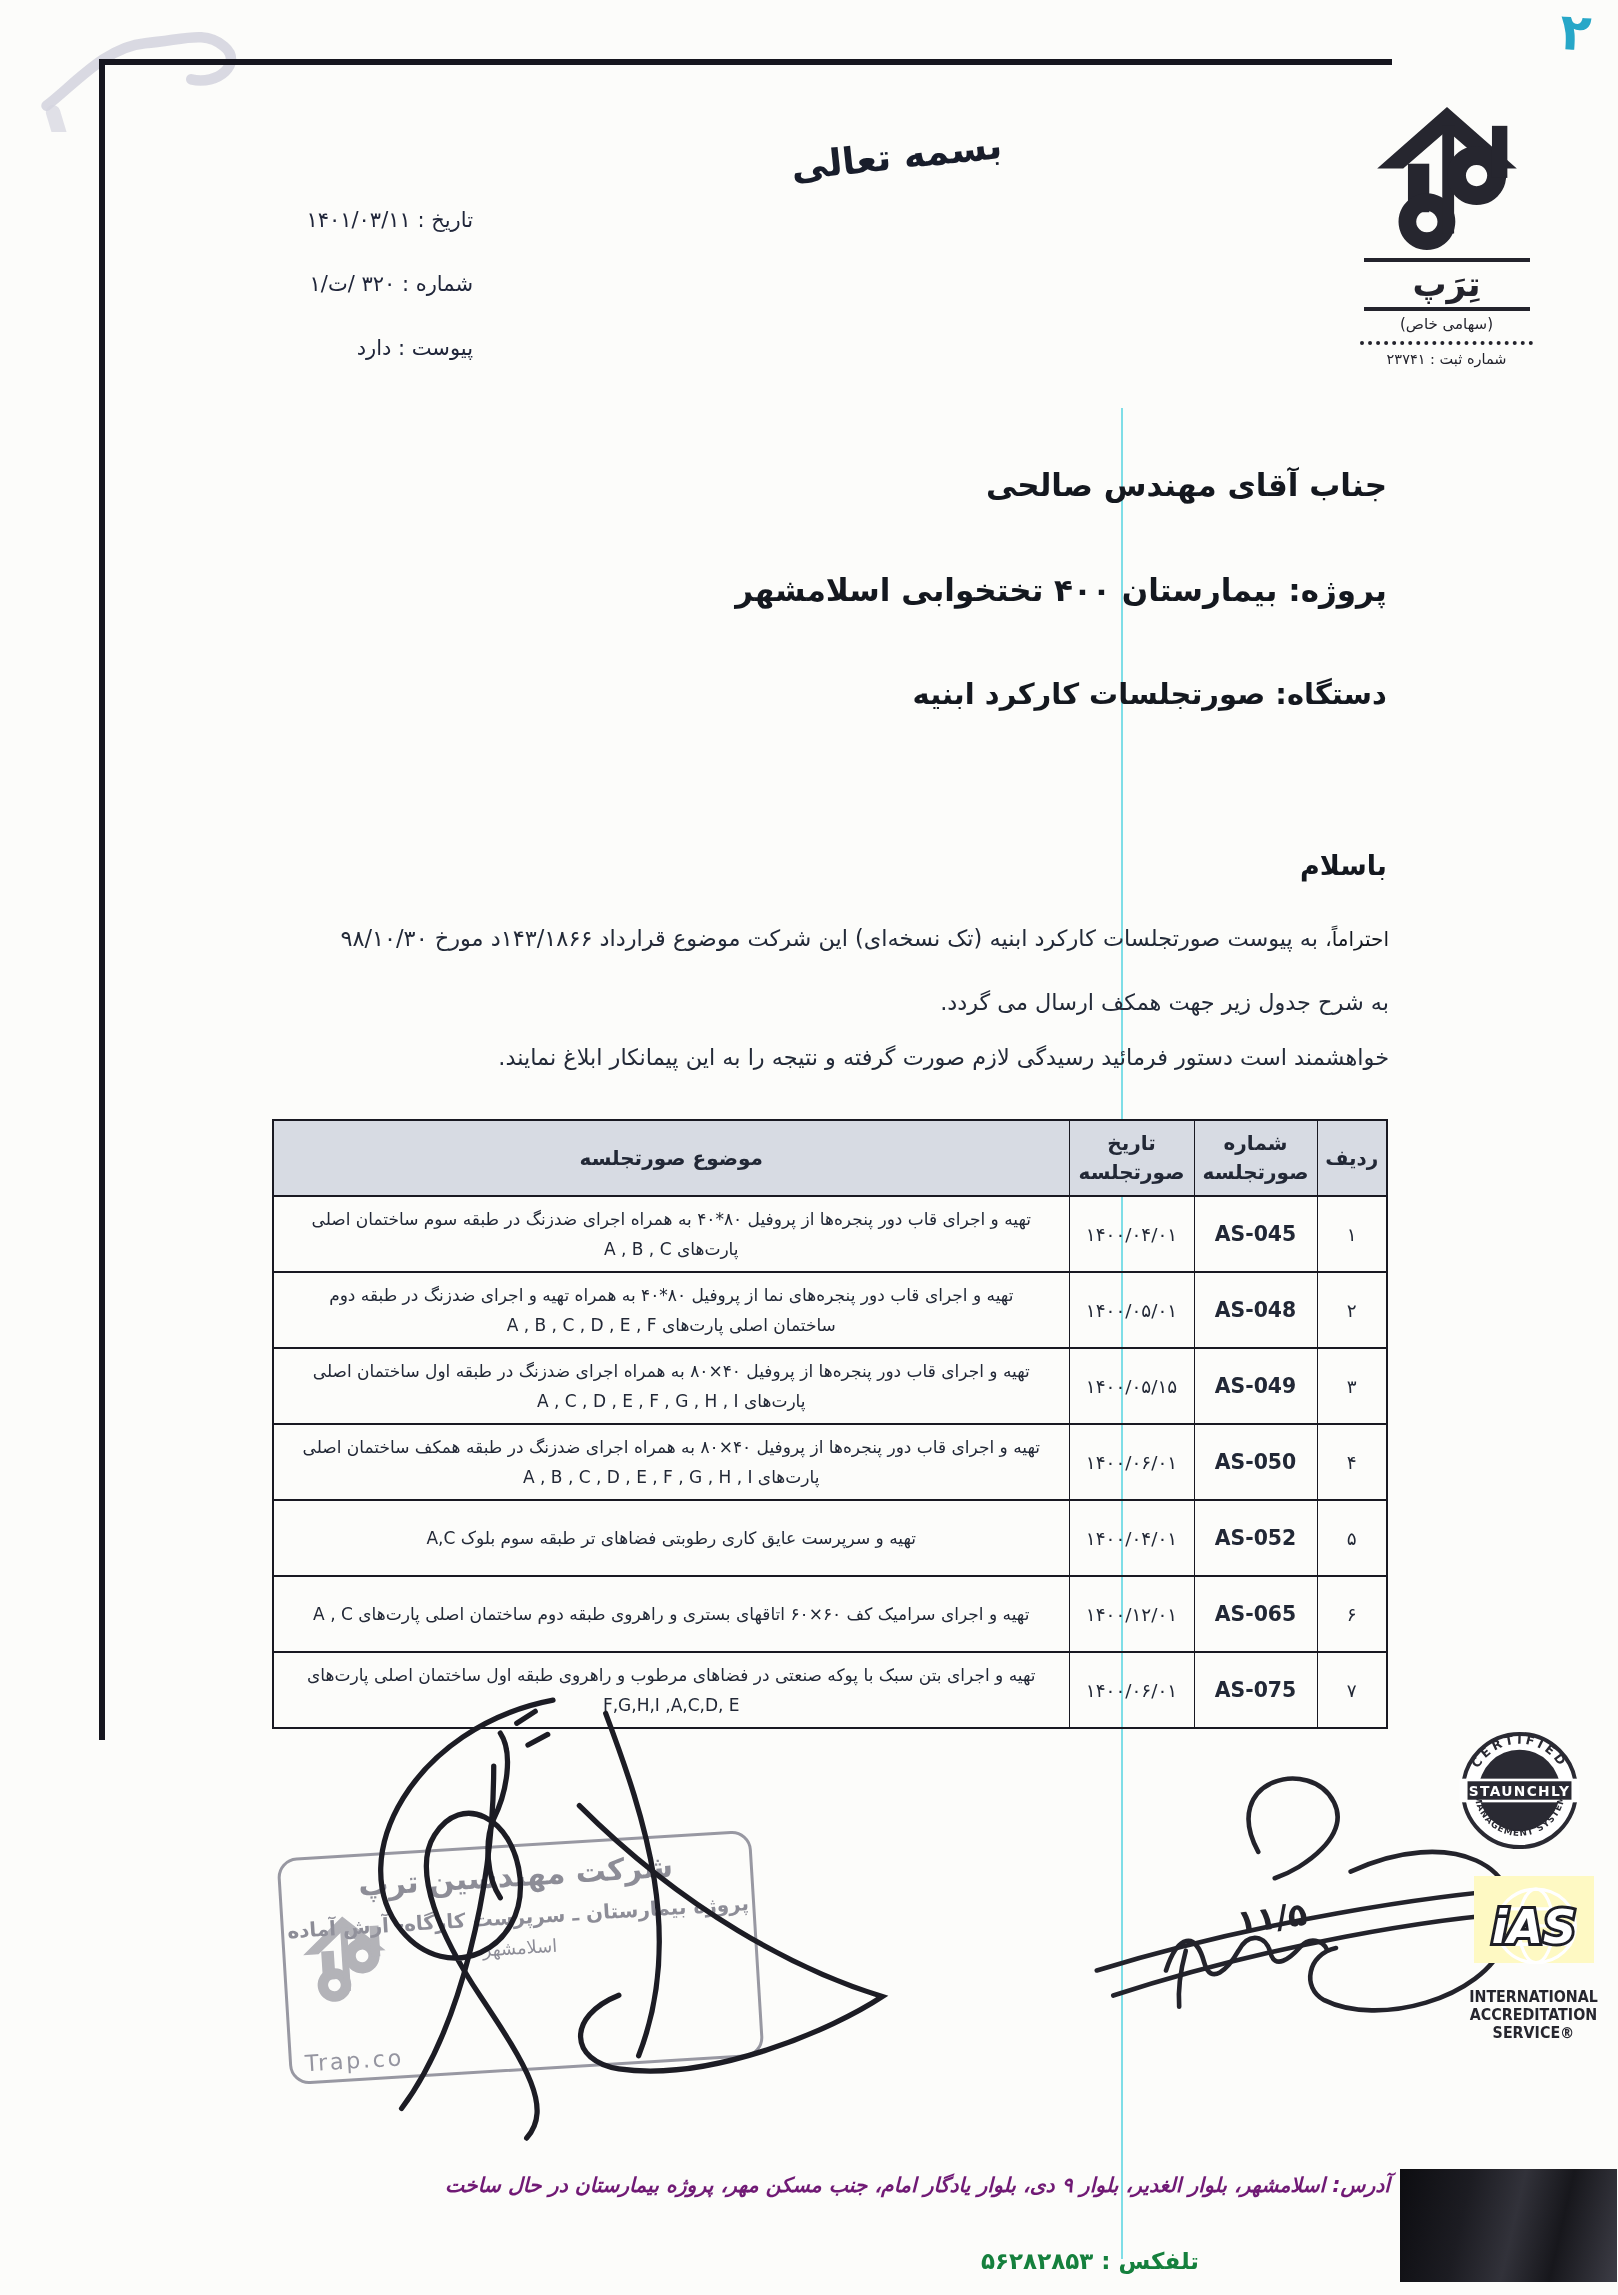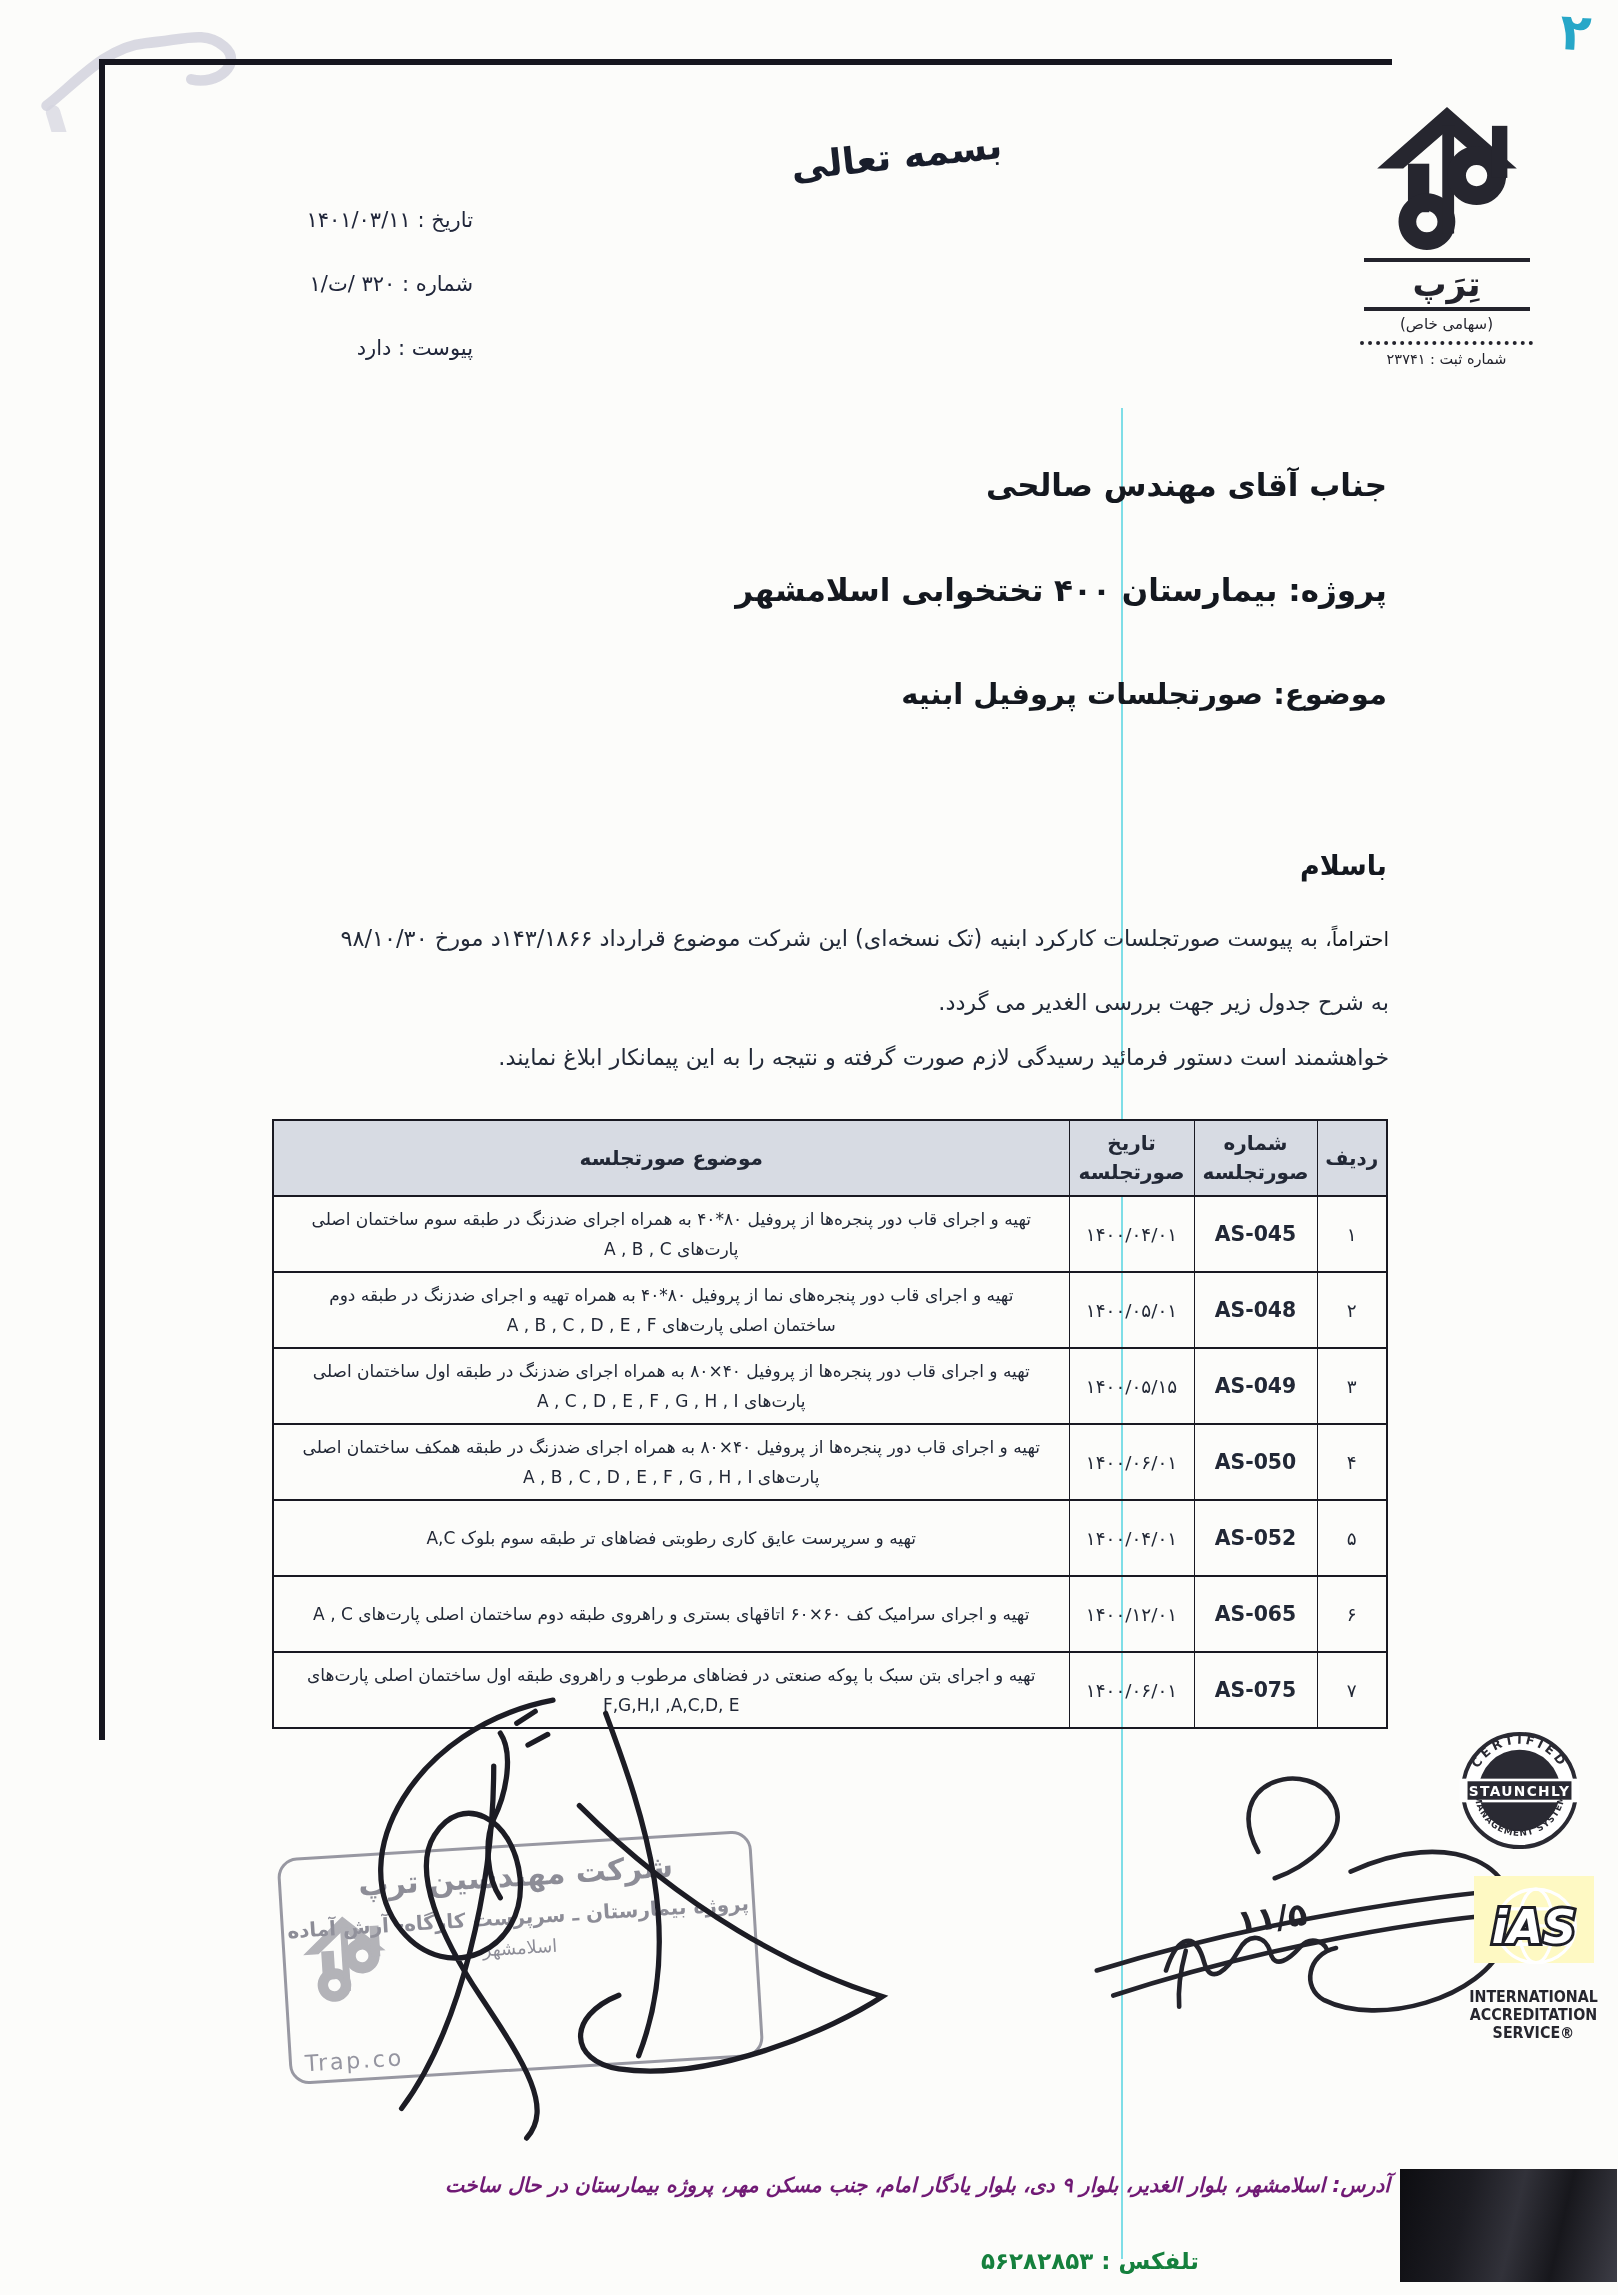--- a/index.html
+++ b/index.html
@@ -133,26 +133,26 @@
     <div class="name">تِرَپ</div>
     <div class="bar"></div>
     <div class="type">(سهامی خاص)</div>
     <div class="dots"></div>
     <div class="reg">شماره ثبت : ۲۳۷۴۱</div>
   </div>
 
   <div class="abs recipient">
     <div class="r2">جناب آقای مهندس صالحی</div>
     <div class="r3">پروژه: بیمارستان ۴۰۰ تختخوابی اسلامشهر</div>
-    <div class="r4">موضوع: صورتجلسات پروفیل ابنیه</div>
+    <div class="r4">دستگاه: صورتجلسات کارکرد ابنیه</div>
   </div>
 
   <div class="abs salutation">باسلام</div>
   <p class="abs para p1"><span class="lead">احتراماً،</span><span> به پیوست صورتجلسات کارکرد ابنیه (تک نسخه‌ای) این شرکت موضوع قرارداد ۱۴۳/۱۸۶۶د مورخ ۹۸/۱۰/۳۰</span></p>
-  <p class="abs para p2">به شرح جدول زیر جهت بررسی الغدیر می گردد.</p>
+  <p class="abs para p2">به شرح جدول زیر جهت همکف ارسال می گردد.</p>
   <p class="abs para p3">خواهشمند است دستور فرمائید رسیدگی لازم صورت گرفته و نتیجه را به این پیمانکار ابلاغ نمایند.</p>
 
   <table class="worklog" dir="rtl">
     <colgroup>
         <col class="c-row">
         <col class="c-no">
         <col class="c-date">
         <col class="c-subj">
       </colgroup>
     <thead>

